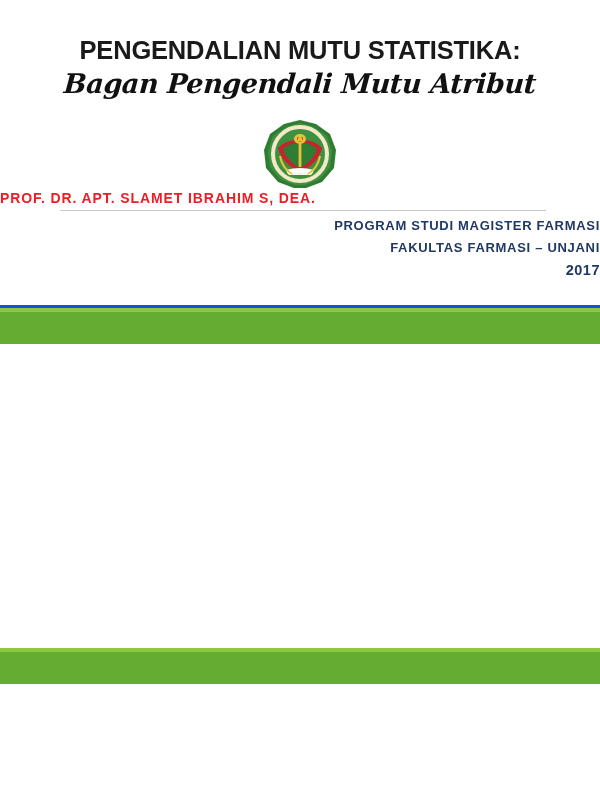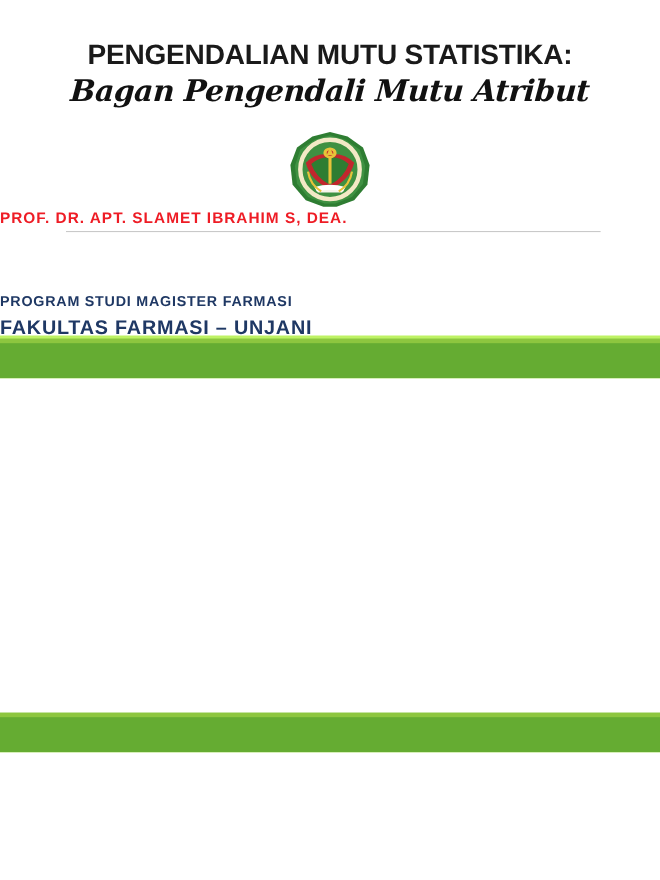--- a/index.html
+++ b/index.html
@@ -2,21 +2,21 @@
 <html><head>
 <meta charset="utf-8">
 <style>
   * { margin:0; padding:0; box-sizing:border-box; }
   html, body {
     width:600px; height:800px;
     background:#ffffff;
     font-family:"Liberation Sans", sans-serif;
     overflow:hidden;
   }
-  .deck { width:600px; height:800px; position:relative; background:#bef264; }
+  .deck { width:600px; height:800px; position:relative; background:#1d4ed8; }
 
   
   .slide-title {
     position:absolute; top:0; left:0; width:600px; height:305px;
     background:#ffffff;
   }
   .title-main {
     position:absolute; top:36px; left:0; width:600px;
     text-align:center;
     font-size:25.5px; font-weight:700; letter-spacing:-0.2px;
@@ -43,25 +43,25 @@
   .author-line {
     position:absolute; top:190px; left:0; width:600px;
     font-size:14px; font-weight:700; letter-spacing:0.9px;
     color:#ee1c25;
   }
   .title-rule {
     position:absolute; top:210px; left:60px; width:486px; height:1px;
     background:#c9c9c9;
   }
   .inst-1, .inst-2, .inst-year {
-    position:absolute; left:0; width:600px; text-align:left;
-    color:#1f3864; font-weight:700;margin-top:48px;
+    position:absolute; left:0; width:600px; text-align:right;
+    color:#1f3864; font-weight:700;
   }
   .inst-1 { top:218px; font-size:13px; letter-spacing:0.7px; }
-  .inst-2 { top:240px; font-size:18px; letter-spacing:0.7px; }
+  .inst-2 { top:240px; font-size:13px; letter-spacing:0.7px; }
   .inst-year { top:262px; font-size:14.5px; letter-spacing:0.5px; }
 
   
   .green-bar {
     position:absolute; left:0; width:600px; height:36px;
     background:#65ac32;
     border-top:4px solid #8dc63f;
   }
   .green-bar.b1 { top:308px; }
   .green-bar.b2 { top:648px; }

